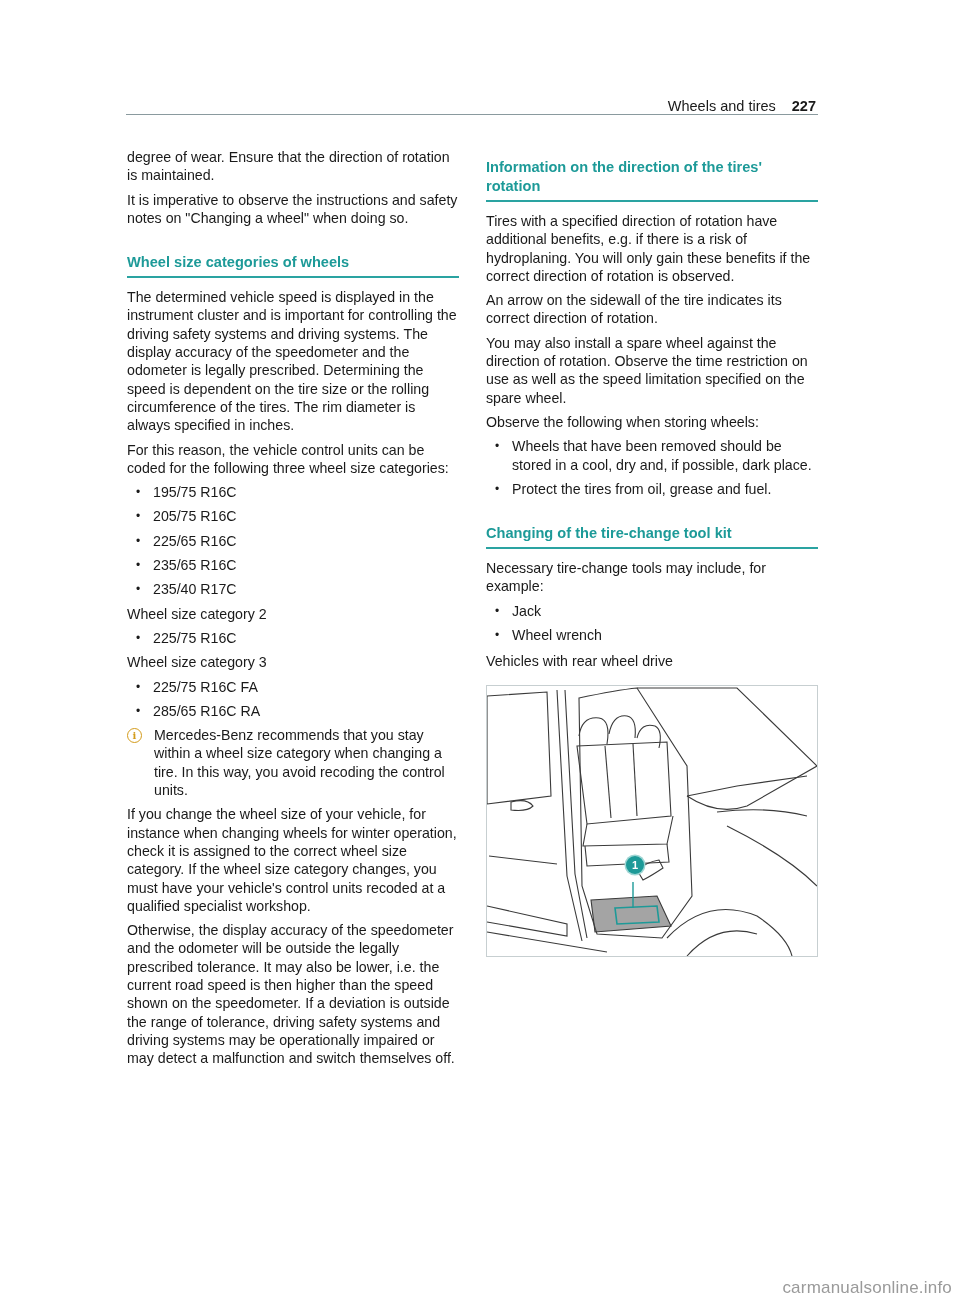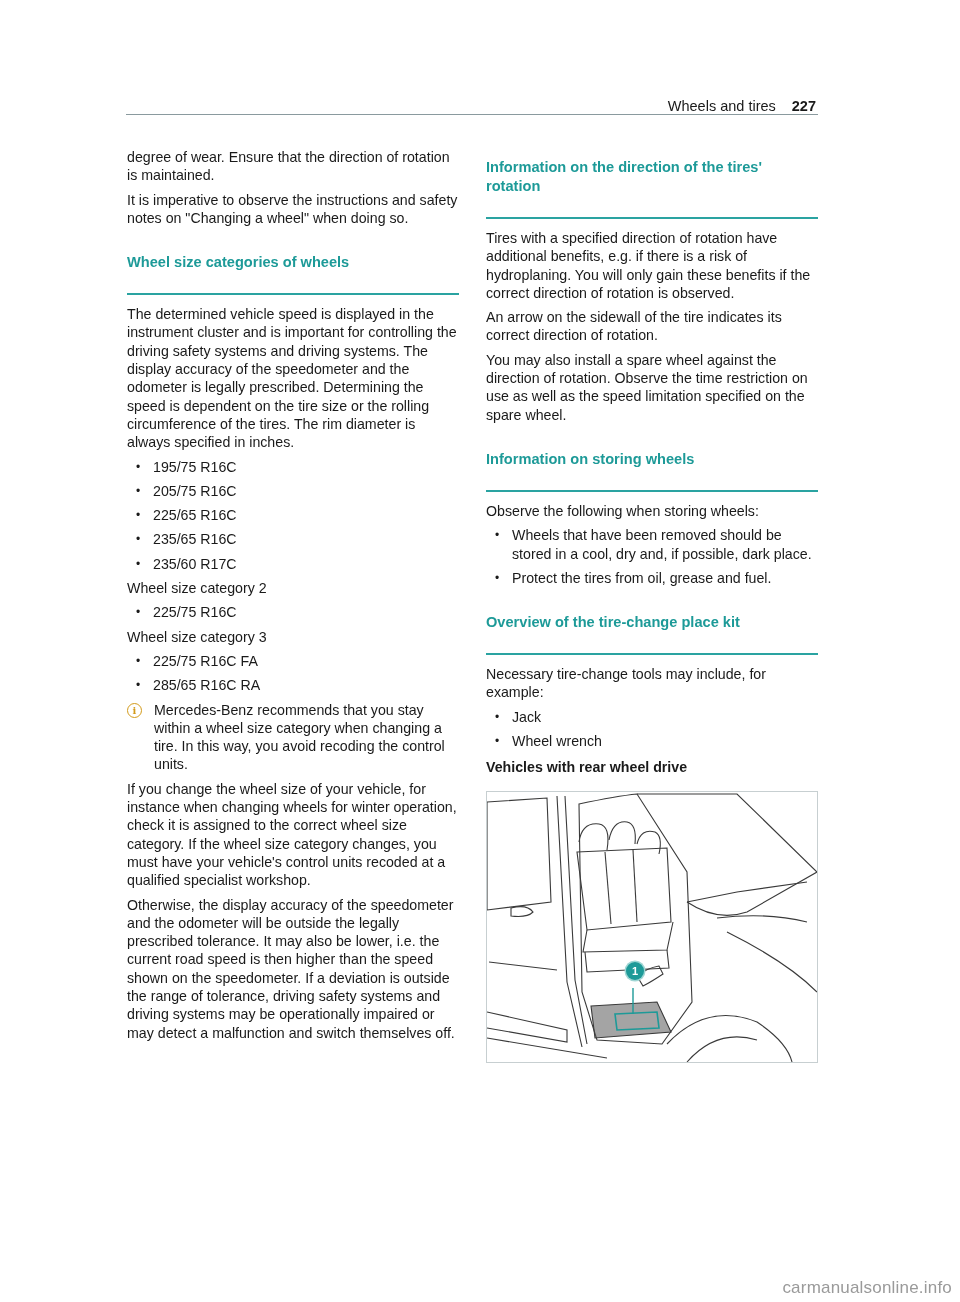--- a/index.html
+++ b/index.html
@@ -6,23 +6,23 @@
   body { width: 960px; height: 1302px; position: relative; overflow: hidden;
          font-family: "Liberation Sans", "DejaVu Sans", sans-serif; color: #1a1a1a; }
   .header-rule { position: absolute; top: 114px; left: 126px; width: 692px; height: 1px; background: #8a9a9e; }
   .running-head { position: absolute; top: 98px; right: 144px; font-size: 14.5px; color: #1a1a1a; white-space: nowrap; }
   .running-head .pg { font-weight: bold; margin-left: 16px; }
   .col { position: absolute; top: 148px; font-size: 14.2px; line-height: 18.3px; }
   .col-left { left: 127px; width: 332px; }
   .col-right { left: 486px; width: 332px; top: 158px; }
   p { margin: 0 0 6px 0; }
   .section-title { color: #1d9a98; font-weight: bold; font-size: 14.6px; line-height: 19px;
-                   border-bottom: 2px solid #2aa3a1; padding-bottom: 21px; margin: 0 0 10px 0; }
+                   border-bottom: 2px solid #2aa3a1; padding-bottom: 4px; margin: 0 0 10px 0; }
   .sp-title { margin-top: 26px; }
-  .subhead { font-weight: bold; margin: 8px 0 10px 0; }
+  .subhead { font-weight: normal; margin: 8px 0 10px 0; }
   ul { list-style: none; margin: 0 0 6px 0; padding: 0; }
   ul li { position: relative; padding-left: 26px; margin-bottom: 6px; }
   ul li .bullet { position: absolute; left: 9px; top: 0; font-size: 12px; }
   .note { position: relative; padding-left: 27px; margin-bottom: 6px; }
   .note .info-icon { position: absolute; left: 0; top: 2px; width: 13px; height: 13px; border: 1.3px solid #d39b1b;
                      border-radius: 50%; color: #d39b1b; font-size: 10px; line-height: 13px; text-align: center;
                      font-family: "DejaVu Serif", serif; font-weight: bold; }
   .figure { width: 330px; height: 270px; border: 1px solid #c7cfd1; margin: 14px 0 24px 0; position: relative; background: #fff; overflow: hidden; }
   .figure svg { position: absolute; left: 0; top: 0; }
   .callout { display: inline-block; width: 14px; height: 14px; border-radius: 50%; background: #1d9a98; color: #fff;
@@ -37,27 +37,28 @@
 <div class="running-head">
   <span>Wheels and tires</span><span class="pg">227</span>
 </div>
 
 <div class="col col-left">
   <p>degree of wear. Ensure that the direction of rotation is maintained.</p>
   <p>It is imperative to observe the instructions and safety notes on "Changing a wheel" when doing so.</p>
 
   <div class="section-title sp-title">Wheel size categories of wheels</div>
   <p>The determined vehicle speed is displayed in the instrument cluster and is important for controlling the driving safety systems and driving systems. The display accuracy of the speedometer and the odometer is legally prescribed. Determining the speed is dependent on the tire size or the rolling circumference of the tires. The rim diameter is always specified in inches.</p>
+  <p>For this reason, the vehicle control units can be coded for the following three wheel size categories:</p>
 
   <ul>
     <li><span class="bullet">•</span><span>195/75 R16C</span></li>
     <li><span class="bullet">•</span><span>205/75 R16C</span></li>
     <li><span class="bullet">•</span><span>225/65 R16C</span></li>
     <li><span class="bullet">•</span><span>235/65 R16C</span></li>
-    <li><span class="bullet">•</span><span>235/60 R17C</span></li>
+    <li><span class="bullet">•</span><span>235/40 R17C</span></li>
   </ul>
 
   <p>Wheel size category 2</p>
   <ul>
     <li><span class="bullet">•</span><span>225/75 R16C</span></li>
   </ul>
 
   <p>Wheel size category 3</p>
   <ul>
     <li><span class="bullet">•</span><span>225/75 R16C FA</span></li>
@@ -72,28 +73,27 @@
   <p>If you change the wheel size of your vehicle, for instance when changing wheels for winter operation, check it is assigned to the correct wheel size category. If the wheel size category changes, you must have your vehicle's control units recoded at a qualified specialist workshop.</p>
   <p>Otherwise, the display accuracy of the speedometer and the odometer will be outside the legally prescribed tolerance. It may also be lower, i.e. the current road speed is then higher than the speed shown on the speedometer. If a deviation is outside the range of tolerance, driving safety systems and driving systems may be operationally impaired or may detect a malfunction and switch themselves off.</p>
 </div>
 
 <div class="col col-right">
   <div class="section-title">Information on the direction of the tires' rotation</div>
   <p>Tires with a specified direction of rotation have additional benefits, e.g. if there is a risk of hydroplaning. You will only gain these benefits if the correct direction of rotation is observed.</p>
   <p>An arrow on the sidewall of the tire indicates its correct direction of rotation.</p>
   <p>You may also install a spare wheel against the direction of rotation. Observe the time restriction on use as well as the speed limitation specified on the spare wheel.</p>
 
-  <div class="section-title sp-title">Information on storing wheels</div>
   <p>Observe the following when storing wheels:</p>
   <ul>
     <li><span class="bullet">•</span><span>Wheels that have been removed should be stored in a cool, dry and, if possible, dark place.</span></li>
     <li><span class="bullet">•</span><span>Protect the tires from oil, grease and fuel.</span></li>
   </ul>
 
-  <div class="section-title sp-title">Overview of the tire-change place kit</div>
+  <div class="section-title sp-title">Changing of the tire-change tool kit</div>
   <p>Necessary tire-change tools may include, for example:</p>
   <ul>
     <li><span class="bullet">•</span><span>Jack</span></li>
     <li><span class="bullet">•</span><span>Wheel wrench</span></li>
   </ul>
   <div class="subhead">Vehicles with rear wheel drive</div>
 
   <div class="figure">
     <svg width="330" height="270" viewBox="0 0 330 270" fill="none" stroke="#3a3a3a" stroke-width="1.1">
 

